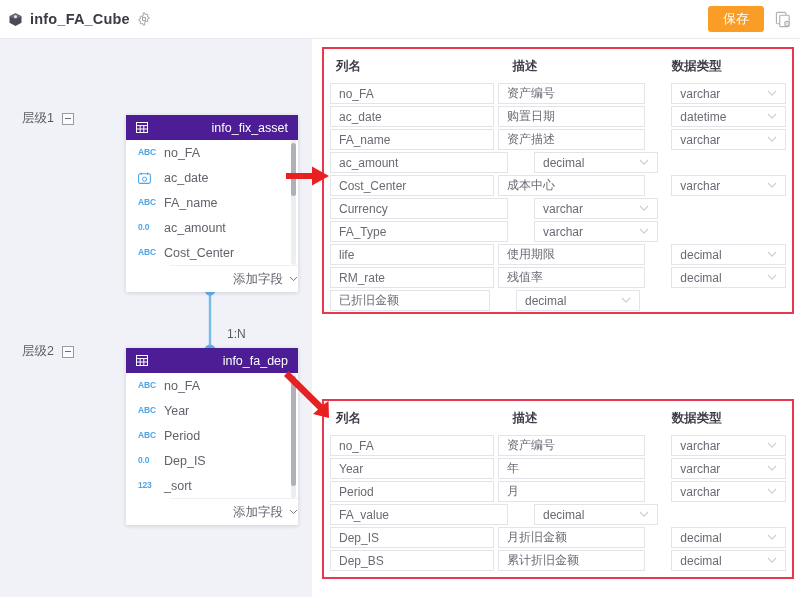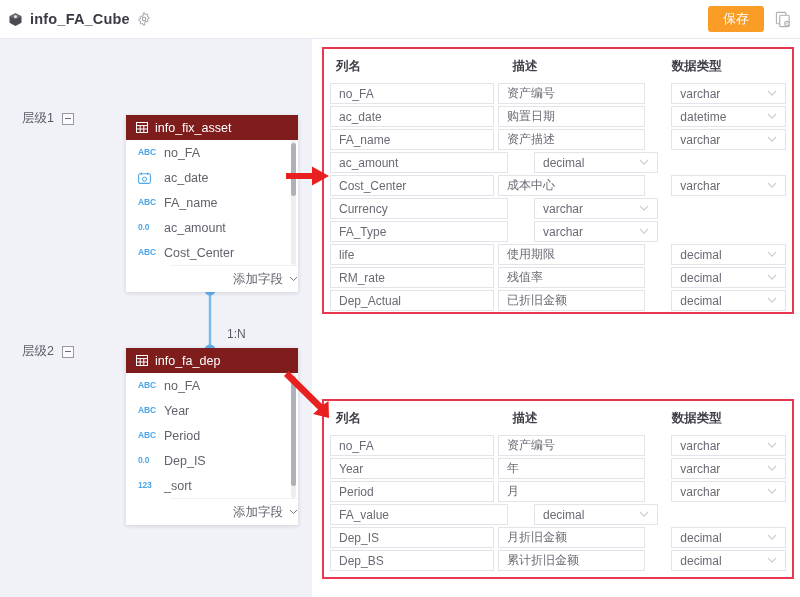--- a/index.html
+++ b/index.html
@@ -102,29 +102,30 @@
   .node {
     position: absolute;
     width: 172px;
     background: #ffffff;
     box-shadow: 0 1px 4px rgba(40,50,70,.17);
   }
   .node.n1 { left: 126px; top: 76px; }
   .node.n2 { left: 126px; top: 309px; }
   .node-header {
     height: 25px;
-    background: #7f1d1d;
+    background: #4c1d95;
     color: #ffffff;
     display: flex;
     align-items: center;
     gap: 7px;
     padding: 0 10px;
     box-sizing: border-box;
     font-size: 12.5px;
     cursor: move;
+    justify-content: space-between;
   }
   .table-icon { width: 12px; height: 11px; display:block; flex:0 0 auto; }
   .node-fields {
     position: relative;
     background: #ffffff;
     overflow: hidden;
   }
   .field-row {
     height: 25px;
     display: flex;
@@ -494,21 +495,20 @@
       <div class="cell c-type">
         <span>decimal</span>
         <span>
             <svg class="chev-dd" viewBox="0 0 10 7">
               <path d="M1 1 5 5.2 9 1" fill="none" stroke="#9b9ba6" stroke-width="1.1"></path>
             </svg>
           </span>
       </div>
     </div>
     <div class="spec-row">
-      <div class="cell c-name">Dep_Actual</div>
       <div class="cell c-desc">已折旧金额</div>
       <div class="cell c-type">
         <span>decimal</span>
         <span>
             <svg class="chev-dd" viewBox="0 0 10 7">
               <path d="M1 1 5 5.2 9 1" fill="none" stroke="#9b9ba6" stroke-width="1.1"></path>
             </svg>
           </span>
       </div>
     </div>

